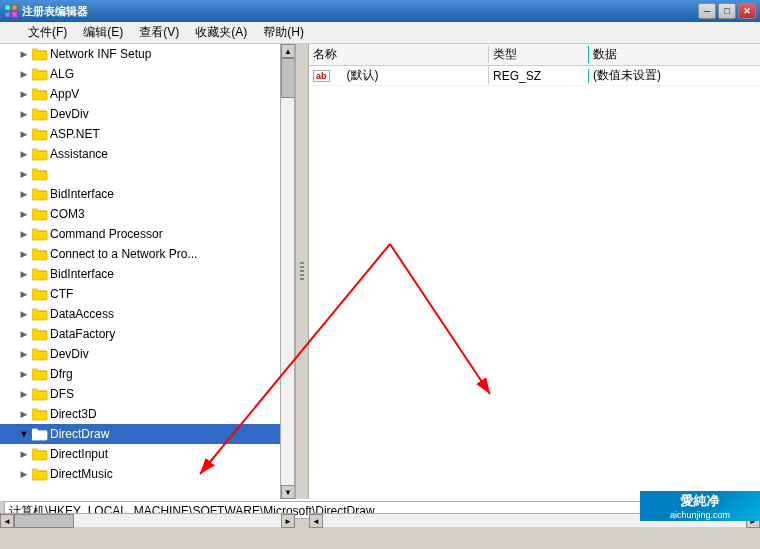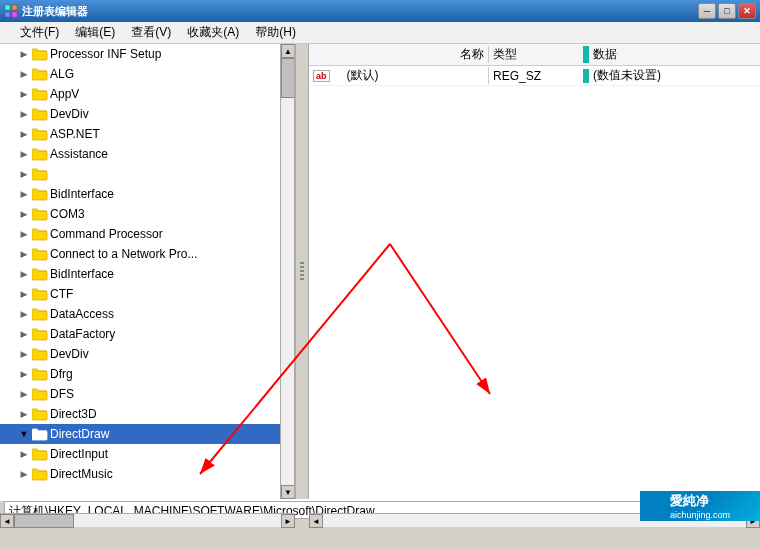--- a/index.html
+++ b/index.html
@@ -52,21 +52,21 @@
     }
     .title-btn.close { background: linear-gradient(to bottom, #e06060, #c03030); color: white; }
 
     
     .menu-bar {
       background: #f0f0f0;
       border-bottom: 1px solid #ccc;
       height: 22px;
       display: flex;
       align-items: center;
-      padding: 0 12px;
+      padding: 0 20px;
       font-size: 12px;
     }
     .menu-item {
       padding: 2px 8px;
       cursor: pointer;
       border-radius: 2px;
     }
 
     
     .main-area {
@@ -131,22 +131,22 @@
     }
 
     
     .table-header {
       display: flex;
       background: #f5f5f5;
       border-bottom: 1px solid #ccc;
       height: 22px;
       align-items: center;
     }
-    .col-name { width: 180px; padding: 0 4px; font-size: 12px; border-right: 1px solid #ccc; text-align: right; }
-    .col-type { width: 100px; padding: 0 4px; font-size: 12px; border-right: 6px solid #14b8a6; }
+    .col-name { width: 180px; padding: 0 4px; font-size: 12px; border-right: 1px solid #ccc; }
+    .col-type { width: 100px; padding: 0 4px; font-size: 12px; border-right: 1px solid #14b8a6; }
     .col-data { flex: 1; padding: 0 4px; font-size: 12px; }
 
     .table-row-item {
       display: flex;
       height: 20px;
       align-items: center;
       border-bottom: 1px solid #f0f0f0;
     }
     .table-row-item .col-name { display: flex; align-items: center; gap: 14px; }
     .ab-icon {
@@ -245,21 +245,21 @@
 
   <div class="tree-panel">
     <div class="tree-scroll">
     <div class="tree-item">
           <span class="tree-indent"></span>
           <span class="tree-expander">▶</span>
           <span class="folder-icon"><svg width="16" height="14" viewBox="0 0 16 14">
     <rect x="0" y="4" width="15" height="9" rx="1" fill="#ffd700" stroke="#daa520" stroke-width="0.8"></rect>
     <path d="M0,5 L0,3 Q0,2 1,2 L5,2 L6,4 L15,4" fill="#ffd700" stroke="#daa520" stroke-width="0.8"></path>
   </svg></span>
-          <span class="tree-label">Processor INF Setup</span>
+          <span class="tree-label">Network INF Setup</span>
         </div>
         <div class="tree-item">
           <span class="tree-indent"></span>
           <span class="tree-expander">▶</span>
           <span class="folder-icon"><svg width="16" height="14" viewBox="0 0 16 14">
     <rect x="0" y="4" width="15" height="9" rx="1" fill="#ffd700" stroke="#daa520" stroke-width="0.8"></rect>
     <path d="M0,5 L0,3 Q0,2 1,2 L5,2 L6,4 L15,4" fill="#ffd700" stroke="#daa520" stroke-width="0.8"></path>
   </svg></span>
           <span class="tree-label">ALG</span>
         </div>
@@ -486,21 +486,21 @@
   <div style="width:14px;height:14px;background:#d4d0c8;border:1px solid #888;display:flex;align-items:center;justify-content:center;font-size:8px;">◄</div>
   <div style="flex:1;background:#f0f0f0;"></div>
   <div style="width:14px;height:14px;background:#d4d0c8;border:1px solid #888;display:flex;align-items:center;justify-content:center;font-size:8px;">►</div>
 </div>
 
 <div class="status-bar">
   <div class="status-text">计算机\HKEY_LOCAL_MACHINE\SOFTWARE\Microsoft\DirectDraw</div>
 </div>
 
 <div class="watermark">
-  <div style="">
+  <div style="text-align:center;">
     <div style="font-size:13px;font-weight:bold;">愛純净</div>
     <div style="font-size:9px;">aichunjing.com</div>
   </div>
 </div>
 
 <svg style="position:absolute;top:44px;left:0;width:760px;height:calc(100% - 66px);pointer-events:none;z-index:6;">
 
   <line x1="390" y1="200" x2="200" y2="430" stroke="red" stroke-width="2" marker-end="url(#arrowhead)"></line>
 
   <line x1="390" y1="200" x2="490" y2="350" stroke="red" stroke-width="2" marker-end="url(#arrowhead)"></line>

